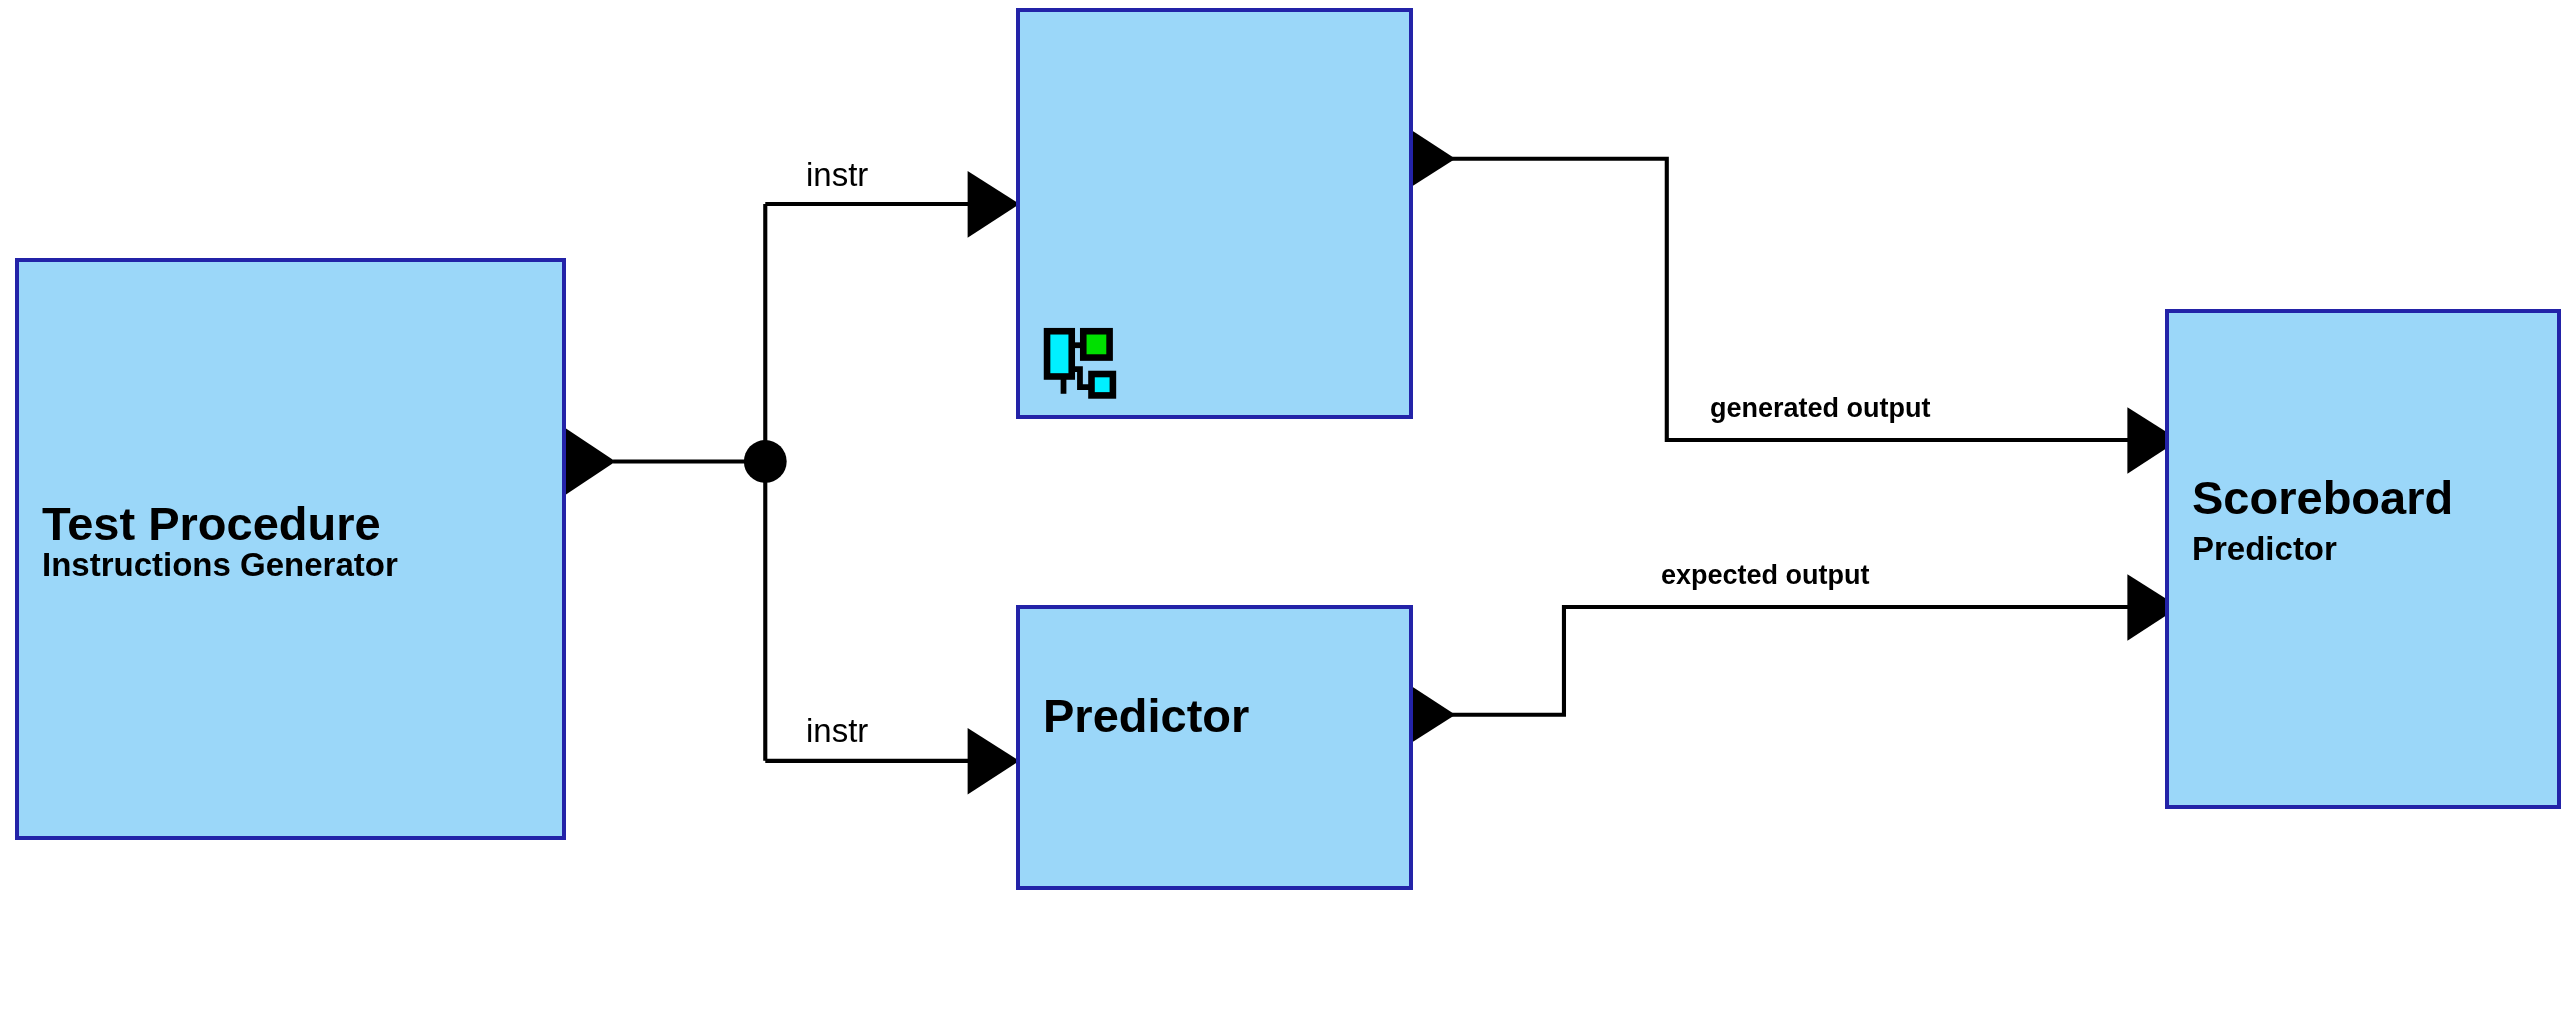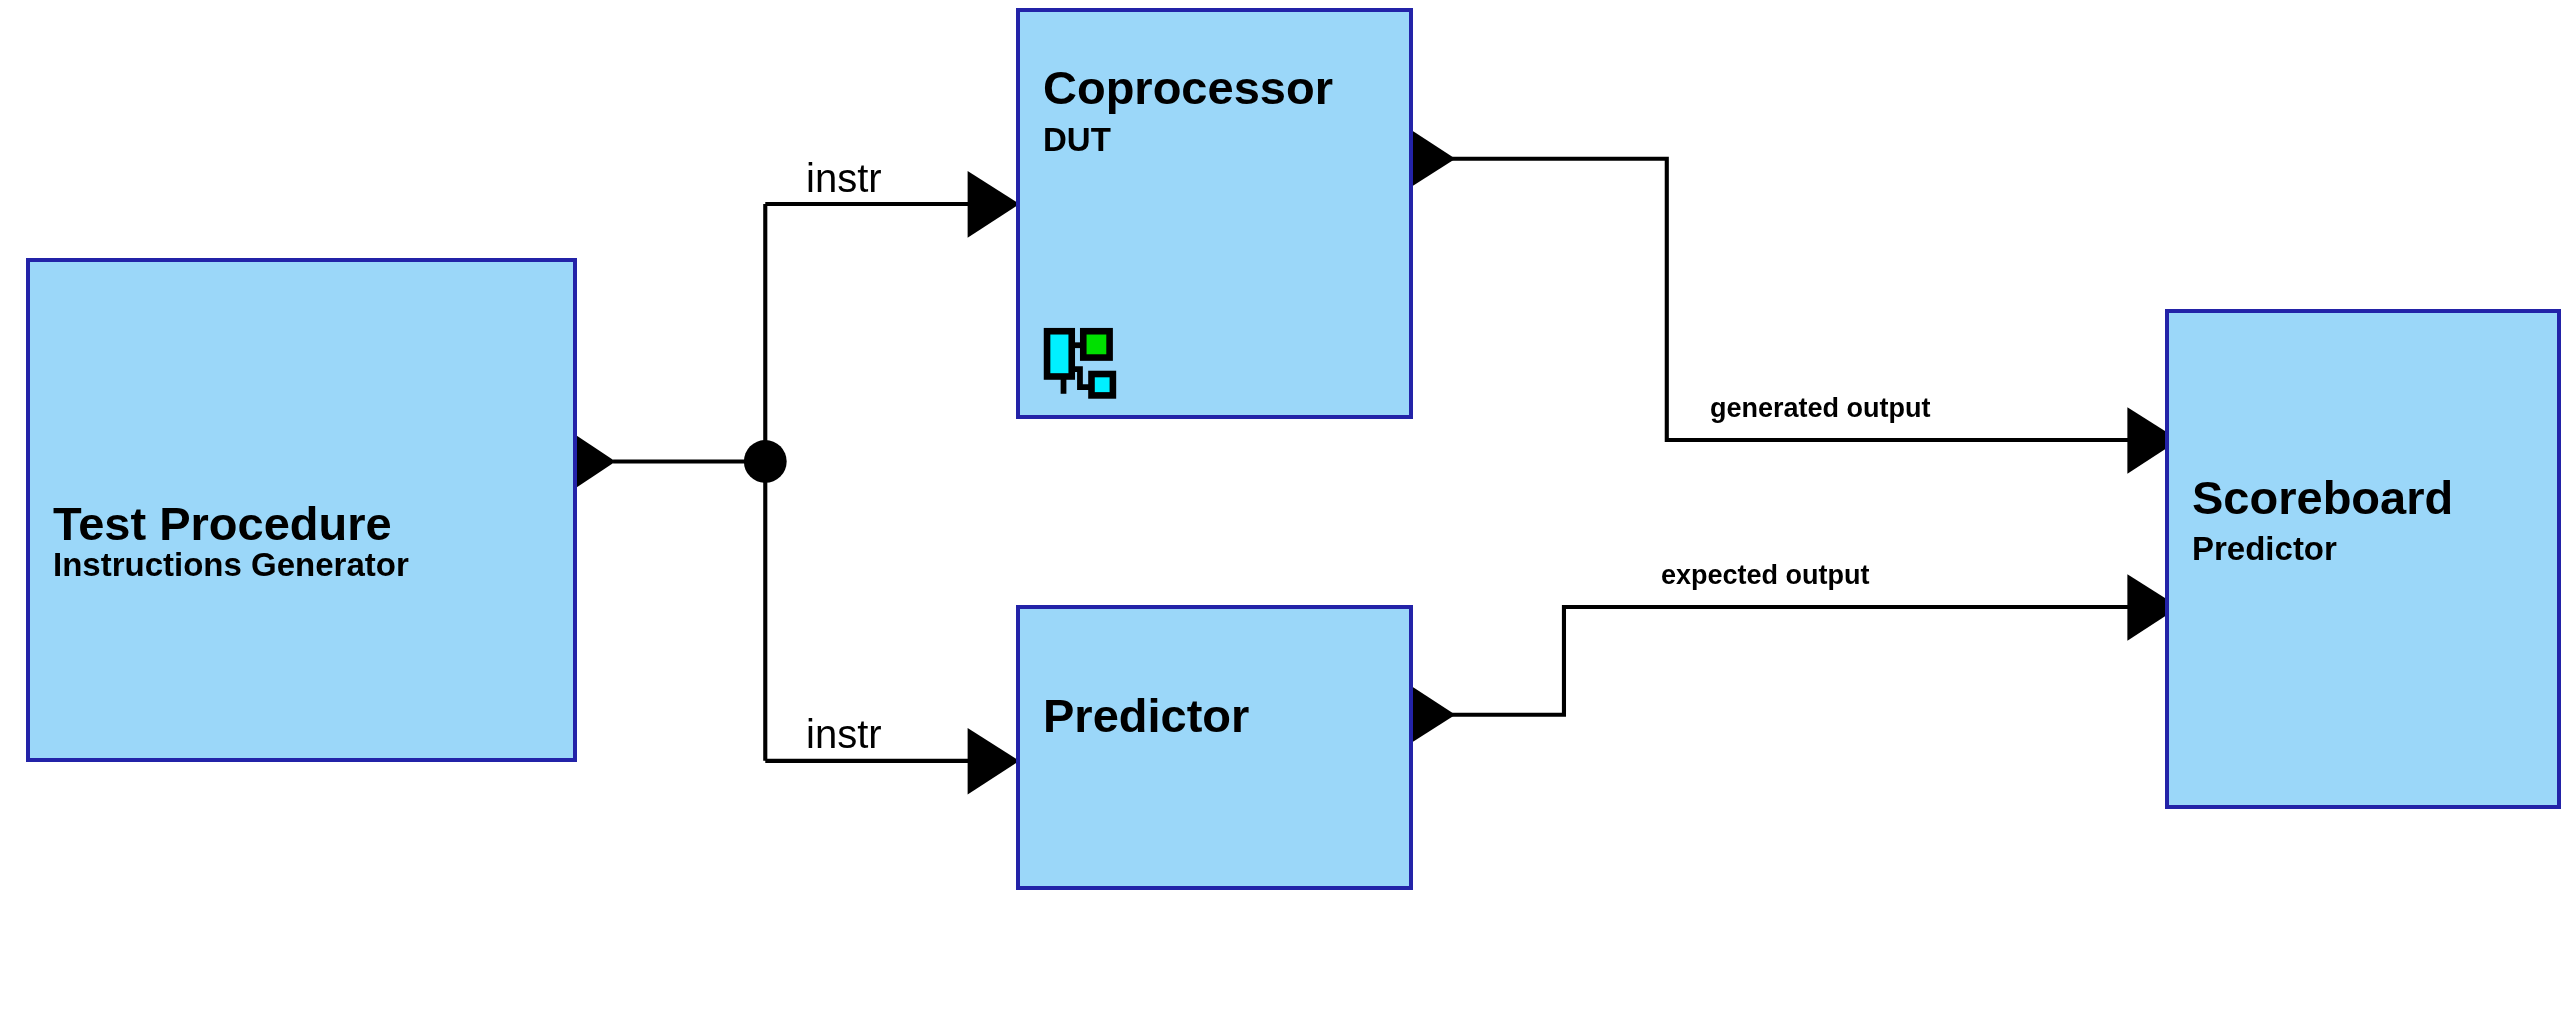--- a/index.html
+++ b/index.html
@@ -18,21 +18,21 @@
   #blk-pred .labels{top:82px;}
   #blk-pred .title{font-size:47px;}
   #blk-score .labels{top:160px;}
   #blk-score .title{font-size:47px;text-align:right;}
   #blk-score .subtitle{font-size:33px;margin-top:10px;}
   svg#wires{position:absolute;left:0;top:0;width:2576px;height:1029px;overflow:visible;}
   .wire{fill:none;stroke:#000000;stroke-width:5;}
   .arrow{fill:#000000;stroke:none;}
   .dot{fill:#000000;}
   .wlabel{position:absolute;color:#000000;white-space:nowrap;}
-  .wlabel.plain{font-size:40px;font-weight:normal;}
+  .wlabel.plain{font-size:33px;font-weight:normal;}
   .wlabel.bold{font-size:27px;font-weight:bold;}
   .hier-icon{position:absolute;}
 </style>
 </head>
 <body>
 
 <div id="stage">
 
   <svg id="wires" viewBox="0 0 3131 1251">
 
@@ -51,32 +51,28 @@
 
     <polygon class="arrow" points="685,519 685,603 748,561"></polygon>
     <polygon class="arrow" points="1176,208 1176,289 1239,248"></polygon>
     <polygon class="arrow" points="1176,885 1176,966 1239,925"></polygon>
     <polygon class="arrow" points="1706,152 1706,233 1769,193"></polygon>
     <polygon class="arrow" points="1706,828 1706,909 1769,869"></polygon>
     <polygon class="arrow" points="2586,495 2586,576 2649,535"></polygon>
     <polygon class="arrow" points="2586,698 2586,779 2649,738"></polygon>
   </svg>
 
-  <div class="block" id="blk-test" style="left:26px;top:258px;width:551px;height:504px;">
+  <div class="block" id="blk-test" style="left:15px;top:258px;width:551px;height:582px;">
     <div class="labels">
       <div class="title">Test Procedure</div>
       <div class="subtitle">Instructions Generator</div>
     </div>
   </div>
 
   <div class="block" id="blk-copro" style="left:1016px;top:8.2px;width:397px;height:411px;">
-    <div class="labels">
-      <div class="title">Coprocessor</div>
-      <div class="subtitle">DUT</div>
-    </div>
 
     <svg class="hier-icon" style="left:11.5px;top:311px;width:91px;height:79px;" viewBox="0 0 110 96">
       <g stroke="#000000" stroke-width="7" fill="none">
         <path d="M 38 56 L 38 86"></path>
         <path d="M 38 27 L 62 27 L 62 27"></path>
         <path d="M 38 56 L 58 56 L 58 78 L 74 78"></path>
       </g>
       <rect x="18" y="10" width="30" height="55" fill="#00F0FF" stroke="#000000" stroke-width="8"></rect>
       <rect x="62" y="10" width="32" height="32" fill="#00E000" stroke="#000000" stroke-width="8"></rect>
       <rect x="72" y="62" width="26" height="26" fill="#00F0FF" stroke="#000000" stroke-width="8"></rect>

